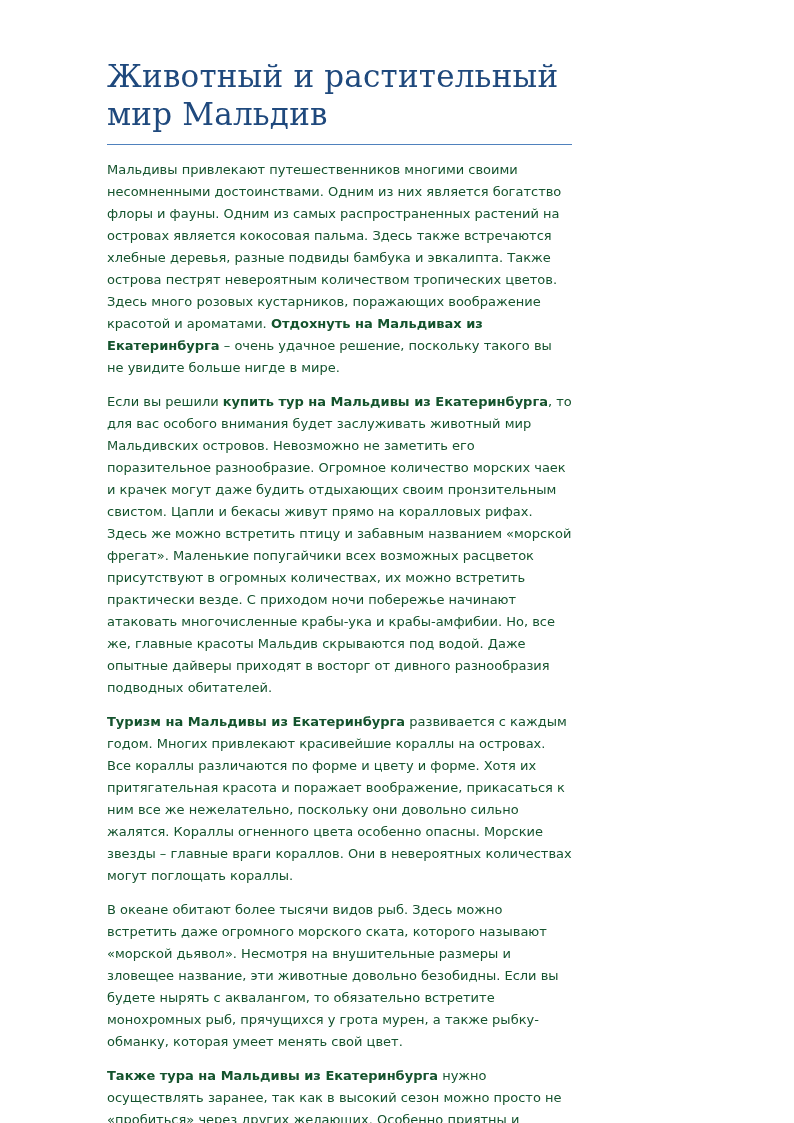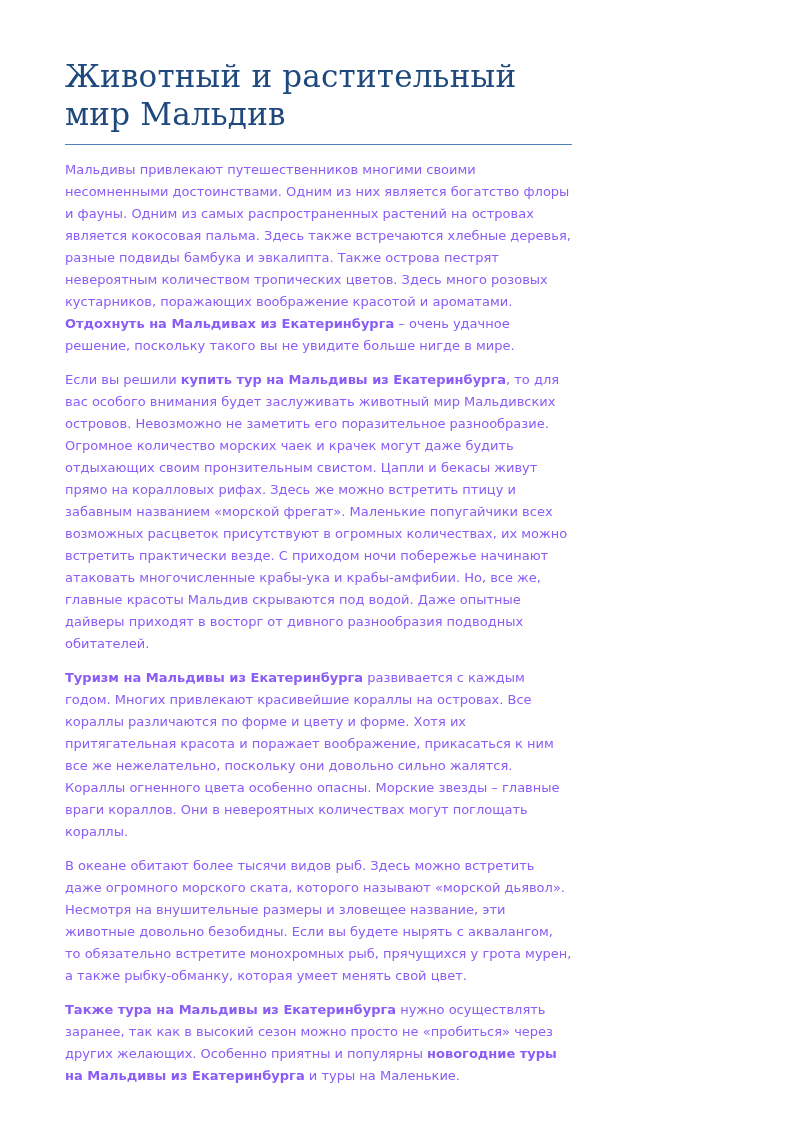--- a/index.html
+++ b/index.html
@@ -6,40 +6,40 @@
     margin: 0;
     padding: 0;
     background: #ffffff;
   }
   .page {
     position: relative;
     width: 664px;
     height: 1123px;
     box-sizing: border-box;
     background: #ffffff;
-    padding: 58px 92px 40px 65px;
+    padding: 58px 92px 40px 107px;
     overflow: hidden;
     font-family: "DejaVu Sans", sans-serif;
   }
   .doc-title {
     font-family: "DejaVu Serif", "Liberation Serif", serif;
     font-weight: 400;
     font-size: 31px;
     line-height: 1.22;
     color: #1F497D;
     margin: 0 0 14px 0;
     padding-bottom: 10px;
     border-bottom: 1px solid #4F81BD;
     letter-spacing: 0.2px;
   }
   .doc-body p {
     font-family: "DejaVu Sans", "Liberation Sans", sans-serif;
     font-size: 13px;
     line-height: 22px;
-    color: #8b5cf6;
+    color: #14532d;
     margin: 0 0 12px 0;
     text-align: left;
   }
   .doc-body .bold {
     font-weight: bold;
   }
 </style>
 </head>
 <body>
 

